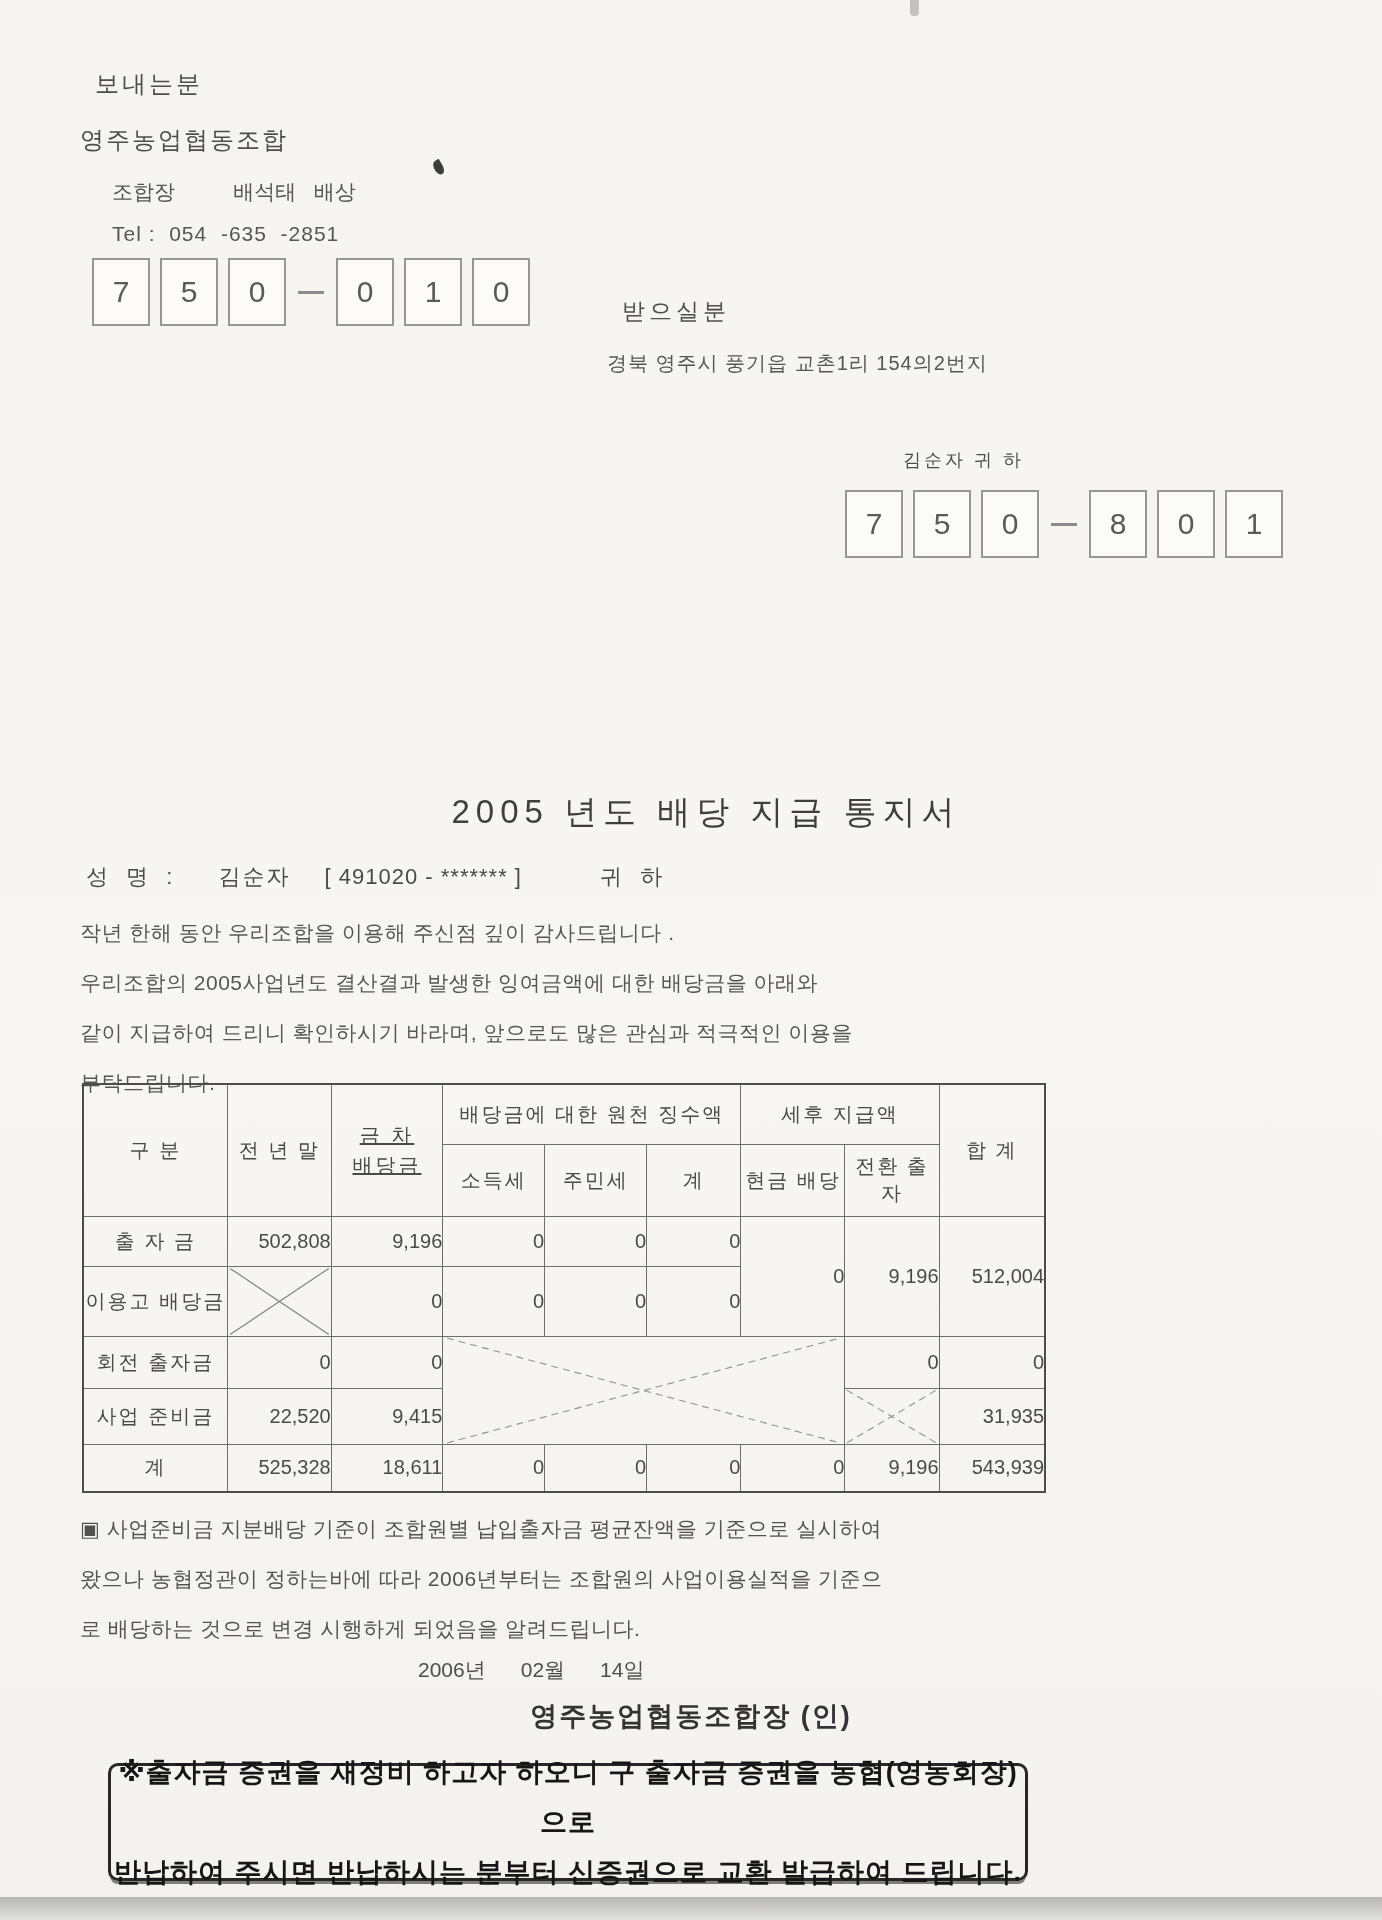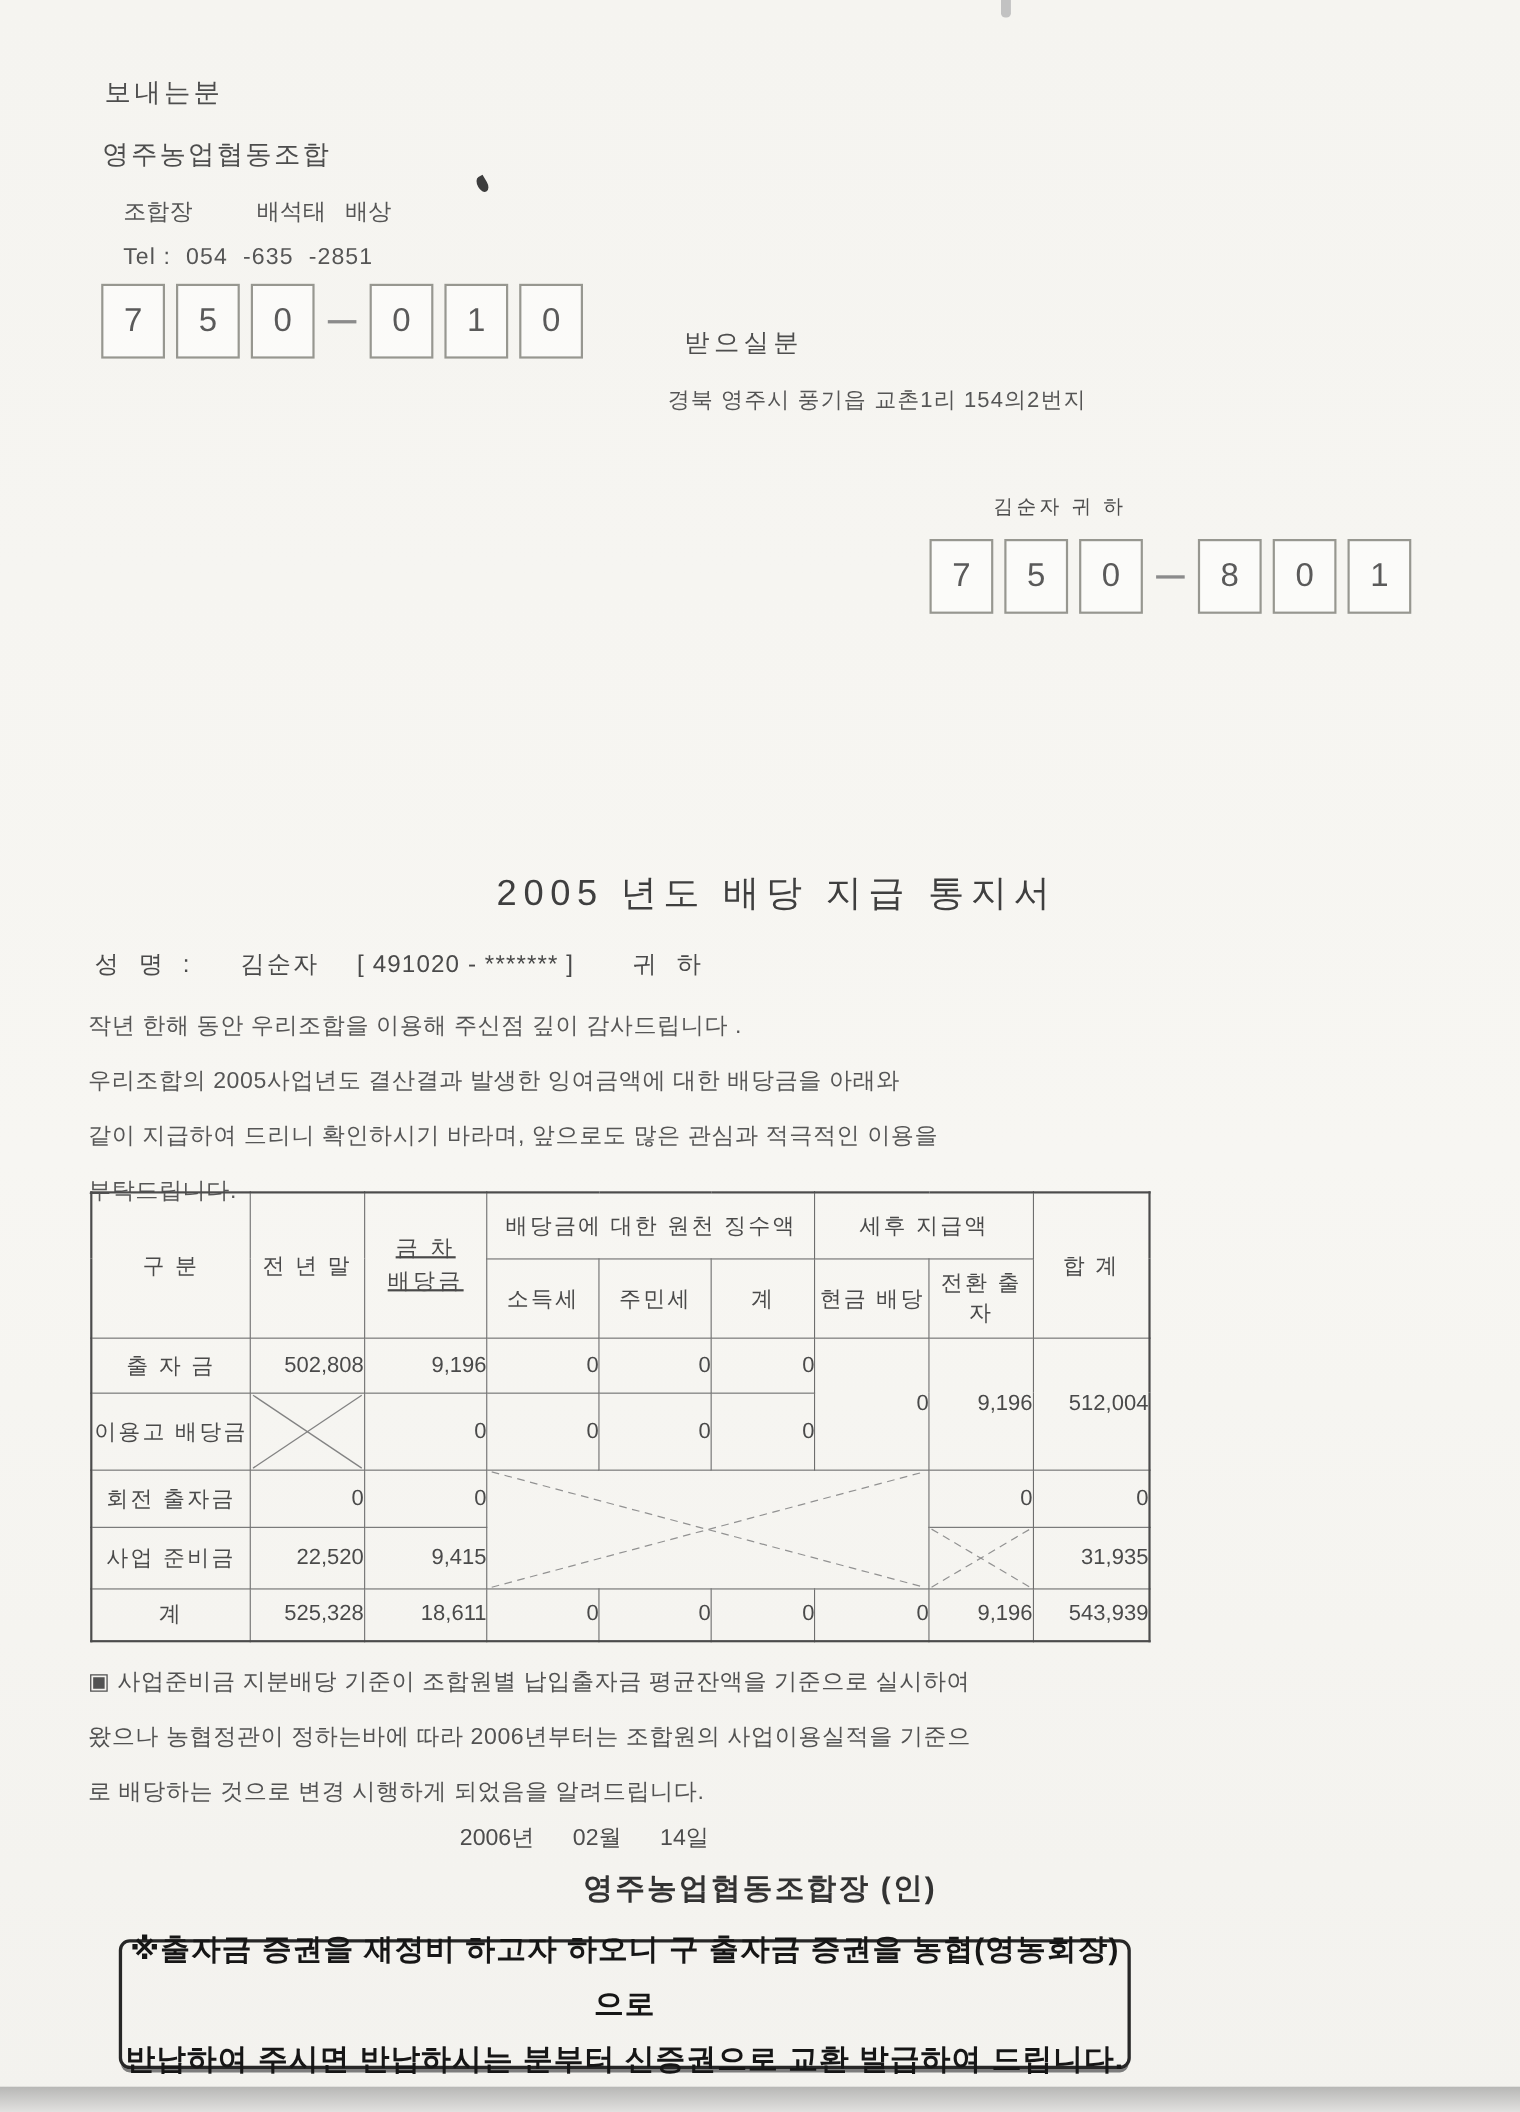--- a/index.html
+++ b/index.html
@@ -10,21 +10,21 @@
     background:linear-gradient(180deg,#f5f4f0 0%,#f7f6f2 55%,#f3f2ee 100%);
     font-family:"Liberation Sans","DejaVu Sans",sans-serif;
     color:#4a4a4a;
     overflow:hidden;
   }
   .abs{position:absolute;}
   .pre{white-space:pre;}
 
   
   .sender-label{left:95px;top:68px;font-size:24px;letter-spacing:3px;color:#4d4d4d;}
-  .sender-org{left:93px;top:124px;font-size:24px;letter-spacing:2px;color:#4d4d4d;}
+  .sender-org{left:80px;top:124px;font-size:24px;letter-spacing:2px;color:#4d4d4d;}
   .sender-rep{left:112px;top:178px;font-size:21px;color:#555;}
   .sender-tel{left:112px;top:222px;font-size:21px;color:#555;letter-spacing:1px;}
 
   .postal{display:flex;align-items:center;gap:10px;}
   .postal-sender{left:92px;top:258px;}
   .postal-recipient{left:845px;top:490px;}
   .pbox{
     width:54px;height:64px;
     border:2px solid #979790;
     background:rgba(255,255,255,.55);
@@ -35,21 +35,21 @@
 
   .recipient-label{left:622px;top:296px;font-size:23px;letter-spacing:4px;color:#4d4d4d;}
   .recipient-address{left:607px;top:350px;font-size:20px;letter-spacing:1px;color:#555;}
   .recipient-name{left:903px;top:448px;font-size:18px;letter-spacing:3px;color:#4d4d4d;}
 
   
   .notice-title{left:0;right:0;top:790px;text-align:center;font-size:33px;font-weight:500;letter-spacing:6px;color:#3f3f3f;padding-left:30px;}
   .name-line{left:86px;top:862px;font-size:22px;color:#4a4a4a;}
   .name-line .nm-label{letter-spacing:6px;margin-right:34px;}
   .name-line .nm-value{letter-spacing:2px;margin-right:28px;font-weight:500;}
-  .name-line .nm-id{letter-spacing:1px;margin-right:47px;}
+  .name-line .nm-id{letter-spacing:1px;margin-right:72px;}
   .name-line .nm-hon{letter-spacing:6px;}
   .body-text{left:80px;top:908px;width:960px;font-size:21px;line-height:50px;color:#565656;letter-spacing:.5px;}
 
   
   .tbl-wrap{left:82px;top:1083px;}
   table.dividend{border-collapse:collapse;table-layout:fixed;width:964px;border:2px solid #4c4c4c;}
   table.dividend td{border:1px solid #6e6e6e;font-size:20px;color:#4a4a4a;vertical-align:middle;padding:0;}
   td.hc{text-align:center;font-size:21px;letter-spacing:2px;color:#474747;}
   td.lab{text-align:center;font-size:21px;letter-spacing:2px;color:#474747;}
   td.num{text-align:right;padding-right:10px;color:#4f4f4f;}

